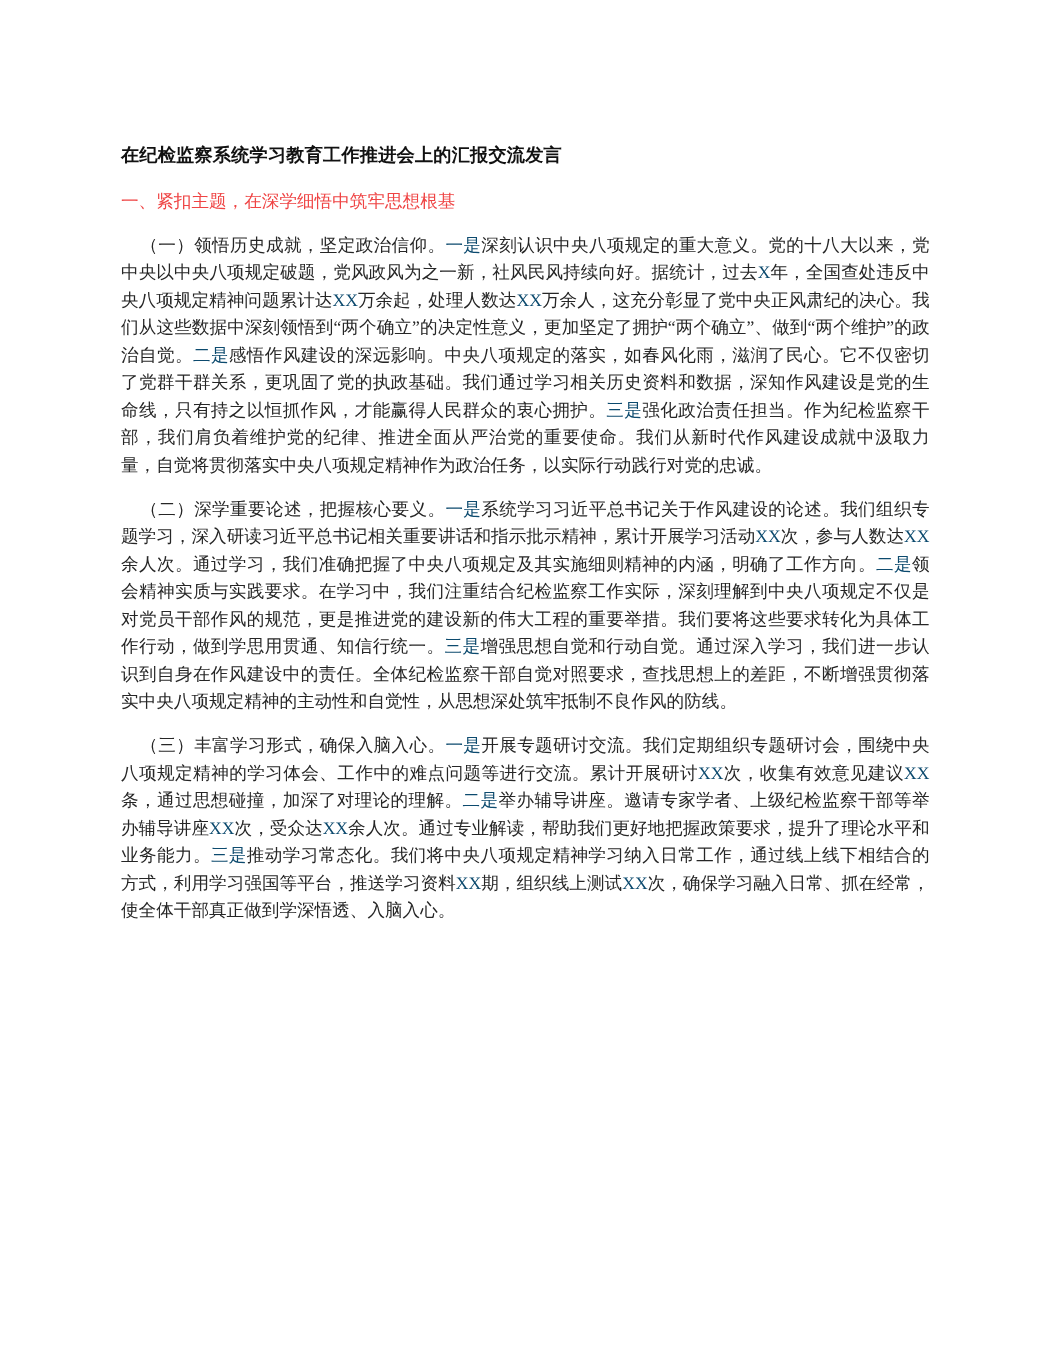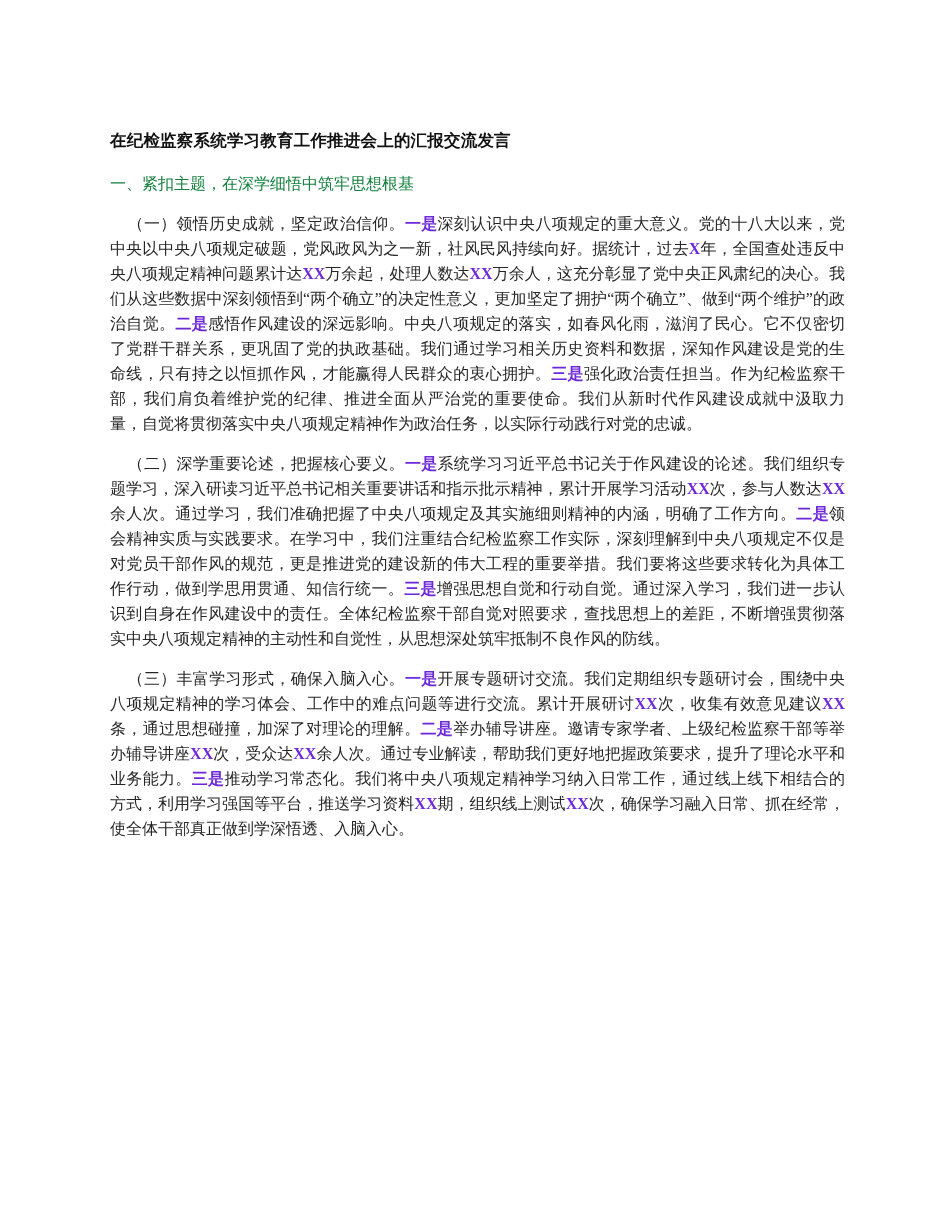--- a/index.html
+++ b/index.html
@@ -41,29 +41,29 @@
     line-height: 25px;
     margin: 0 0 15px 0;
     text-align: justify;
     text-justify: inter-ideograph;
     color: #262626;
   }
   .section-head {
     font-size: 16px;
     line-height: 25px;
     margin: 0 0 15px 0;
-    color: #15803d;
+    color: #ef4444;
     font-weight: normal;
   }
   .para.indent {
     text-indent: 1.1em;
   }
   .para b, .section-head b, .doc-title b {
-    font-weight: bold;
-    color: #6d28d9;
+    font-weight: normal;
+    color: #0c4a6e;
   }
   .ph {
     font-family: "Liberation Serif", "DejaVu Serif", serif;
     font-weight: bold;
   }
 </style>
 </head>
 <body>
 
 <div class="page">

